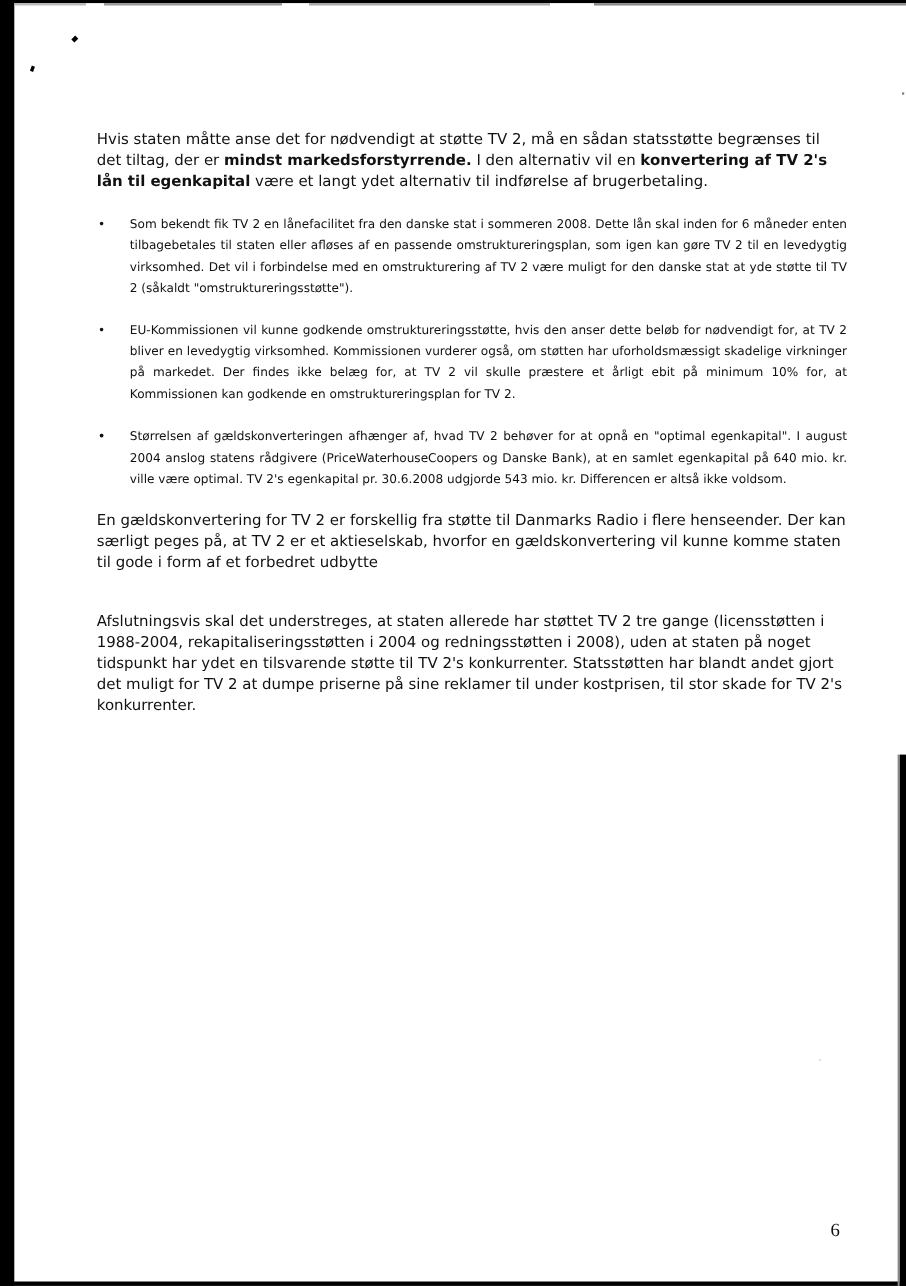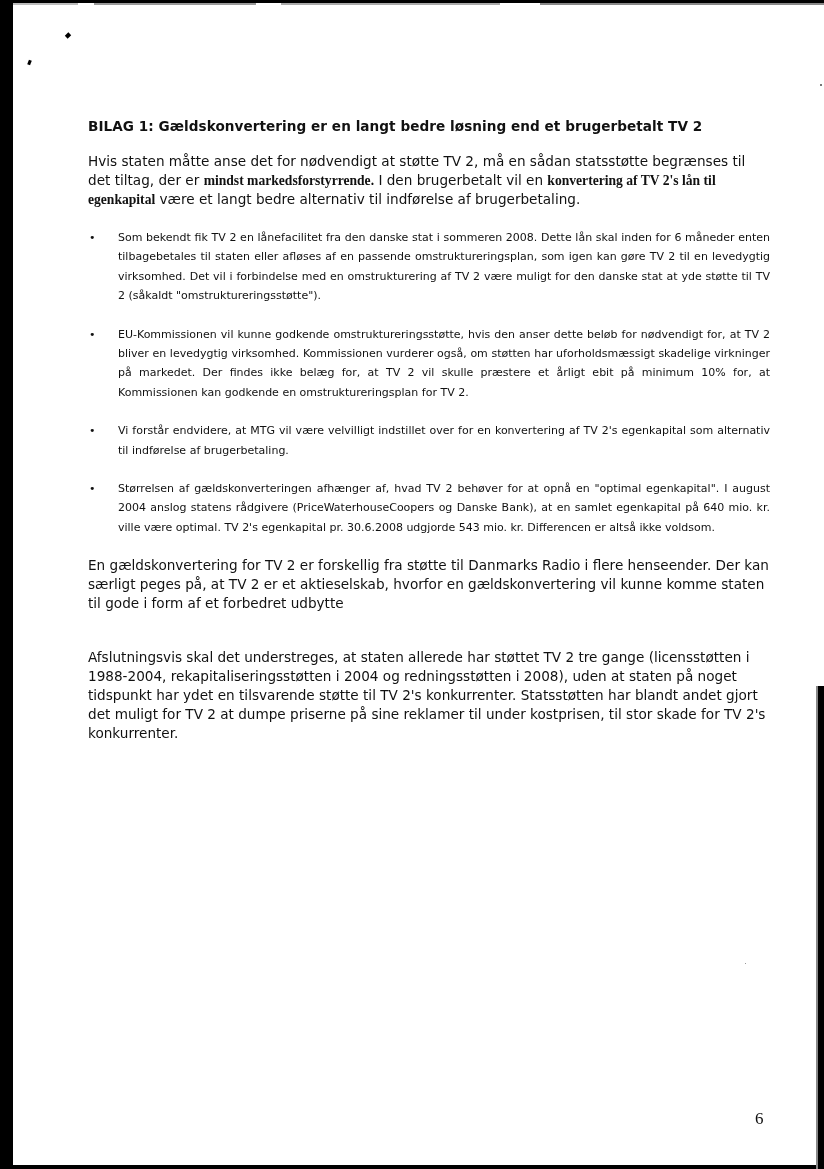--- a/index.html
+++ b/index.html
@@ -22,48 +22,47 @@
   .speck4 { left: 745px; top: 963px; width: 1px; height: 1px; background: #999; }
 
   .page { position: absolute; left: 88px; top: 118px; width: 682px; }
   .heading { font-weight: bold; font-size: 13.6px; letter-spacing: 0.05px; margin: 0 0 18px 0; white-space: nowrap; }
   p { margin: 0; font-size: 13.6px; line-height: 19px; }
   .intro { margin-bottom: 19px; }
   .bullets { list-style: none; margin: 0; padding: 0; }
   .bullets li { position: relative; padding-left: 30px; font-size: 11px; line-height: 19.4px; text-align: justify; margin-bottom: 19px; }
   .bullets li .dot { position: absolute; left: 1px; top: 0; }
   .bullets li .dot::before { content: "•"; }
-  b { font-weight: bold; font-family: Liberation Serif, serif; }
+  b { font-weight: bold; }
   .ul { }
   .closing1 { margin-top: 1px; margin-bottom: 35px; }
   .page-number { position: absolute; left: 755px; top: 1109px; font-family: "Liberation Serif", serif; font-size: 17px; }
 </style>
 </head>
 <body>
 
 <div class="border-left"></div>
 <div class="border-top"></div>
 <div class="border-top-grey"></div>
 <div class="border-bottom"></div>
 <div class="border-right-grey"></div>
 <div class="border-right"></div>
 <div class="speck speck1"></div>
 <div class="speck speck2"></div>
 <div class="speck speck3"></div>
 <div class="speck speck4"></div>
 
 <div class="page">
-  <div class="heading">BILAG 1: Gældskonvertering er en langt bedre løsning end et brugerbetalt TV 2</div>
 
-  <p class="intro"><span>Hvis staten måtte anse det for nødvendigt at støtte TV 2, må en sådan statsstøtte begrænses til det tiltag, der er </span><b>mindst markedsforstyrrende.</b><span>  I den brugerbetalt vil en </span><b>konvertering af TV 2's lån til egenkapital</b><span> være et langt bedre alternativ til indførelse af brugerbetaling.</span></p>
+  <p class="intro"><span>Hvis staten måtte anse det for nødvendigt at støtte TV 2, må en sådan statsstøtte begrænses til det tiltag, der er </span><b>mindst markedsforstyrrende.</b><span>  I den alternativ vil en </span><b>konvertering af TV 2's lån til egenkapital</b><span> være et langt ydet alternativ til indførelse af brugerbetaling.</span></p>
 
   <ul class="bullets">
     <li><span class="dot"></span><span>Som bekendt fik TV 2 en lånefacilitet fra den danske stat i sommeren 2008. Dette lån skal inden for 6 måneder enten tilbagebetales til staten eller afløses af en passende omstruktureringsplan, som igen kan gøre TV 2 til en levedygtig virksomhed. Det vil i forbindelse med en omstrukturering af TV 2 være muligt for den danske stat at yde støtte til TV 2 (såkaldt "omstruktureringsstøtte").</span></li>
     <li><span class="dot"></span><span>EU-Kommissionen vil kunne godkende omstruktureringsstøtte, hvis den anser dette beløb for nødvendigt for, at TV 2 bliver en levedygtig virksomhed. Kommissionen vurderer også, om støtten har uforholdsmæssigt skadelige virkninger på markedet. Der findes ikke belæg for, at TV 2 vil skulle præstere et årligt ebit på minimum 10% for, at Kommissionen kan godkende en omstruktureringsplan for TV 2.</span></li>
-    <li><span class="dot"></span><span>Vi forstår endvidere, at MTG vil være velvilligt indstillet over for en konvertering af TV 2's egenkapital som alternativ til indførelse af brugerbetaling.</span></li>
+    <li><span class="dot"></span></li>
     <li><span class="dot"></span><span>Størrelsen af gældskonverteringen afhænger af, hvad TV 2 behøver for at opnå en "optimal egenkapital". I august 2004 anslog statens rådgivere (PriceWaterhouseCoopers og Danske Bank), at en samlet egenkapital på </span><span class="ul">640 mio. kr</span><span>. ville være optimal. TV 2's egenkapital pr. 30.6.2008 udgjorde 543 mio. kr. Differencen er altså ikke voldsom.</span></li>
   </ul>
 
   <p class="closing1">En gældskonvertering for TV 2 er forskellig fra støtte til Danmarks Radio i flere henseender. Der kan særligt peges på, at TV 2 er et aktieselskab, hvorfor en gældskonvertering vil kunne komme staten til gode i form af et forbedret udbytte</p>
   <p class="closing2">Afslutningsvis skal det understreges, at staten allerede har støttet TV 2 tre gange (licensstøtten i 1988-2004, rekapitaliseringsstøtten i 2004 og redningsstøtten i 2008), uden at staten på noget tidspunkt har ydet en tilsvarende støtte til TV 2's konkurrenter. Statsstøtten har blandt andet gjort det muligt for TV 2 at dumpe priserne på sine reklamer til under kostprisen, til stor skade for TV 2's konkurrenter.</p>
 </div>
 
 <div class="page-number">6</div>
 
 </body></html>

